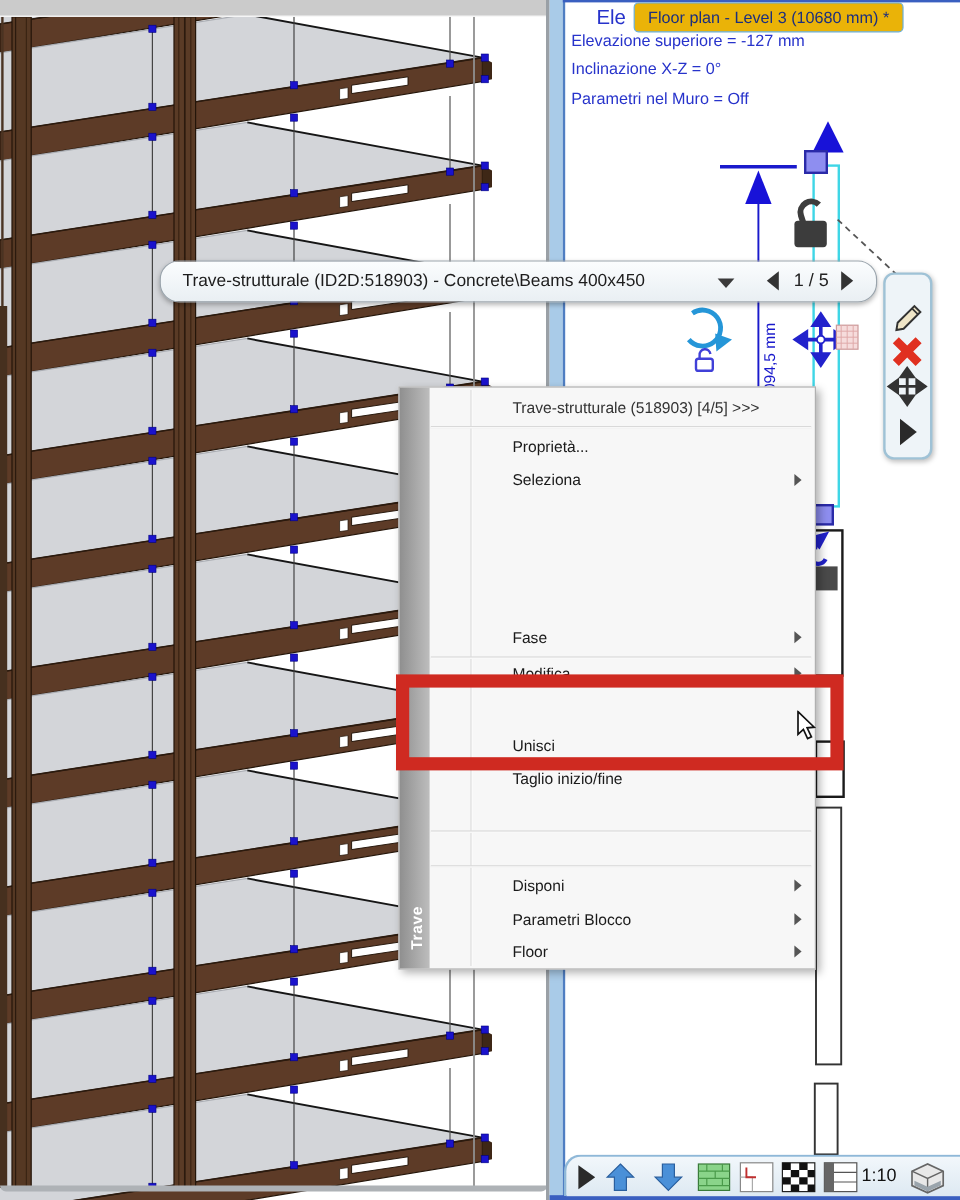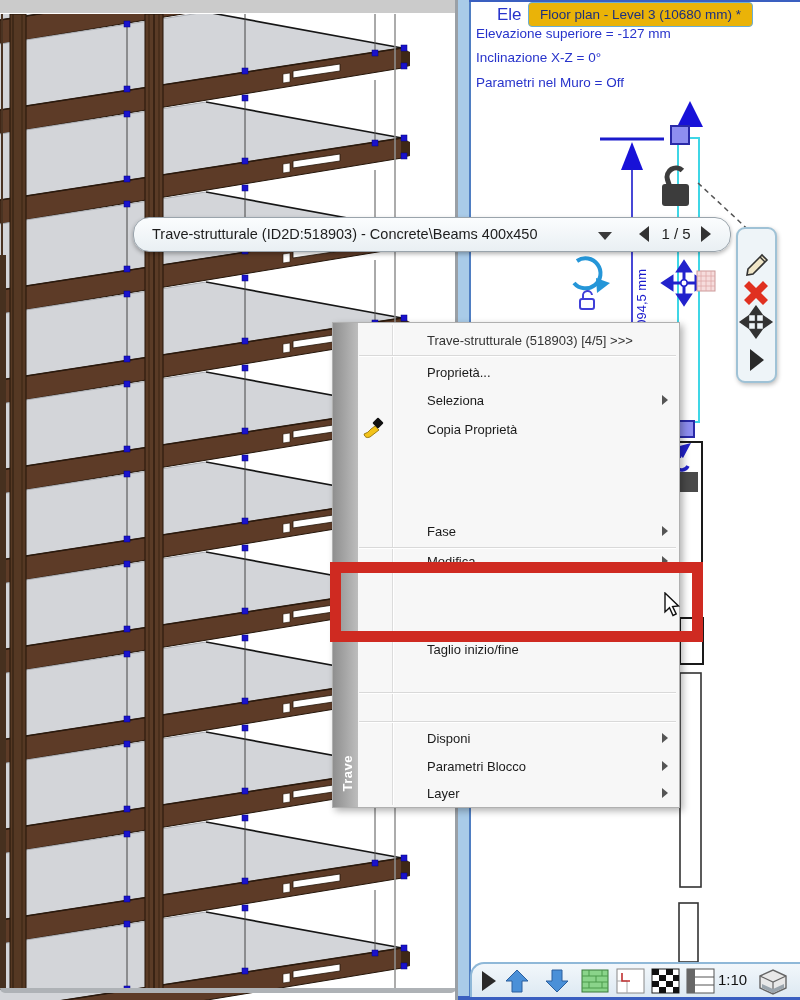--- a/index.html
+++ b/index.html
@@ -407,53 +407,47 @@
     </div>
     <div class="msep" style="top:32px"></div>
 
     <div class="mrow" style="top:64px">
         <span class="t">Seleziona</span>
         <span class="sub"></span>
       </div>
     <div class="mrow" style="top:36px">
         <span class="t">Proprietà...</span>
       </div>
-    <div class="mrow" style="top:93px">
-      <span class="micon">
-          <svg width="24" height="24">
-        <rect x="12" y="2" width="8" height="8" rx="1" transform="rotate(45 16 6)" fill="#111"></rect>
-        <path d="M13,9 L17,13 L8,20 Q3,22 2,17 Q6,16 9,12 Z" fill="#f2c21a" stroke="#8a6a00" stroke-width="0.8"></path>
-      </svg>
-        </span>
-      <span class="t">Copia Proprietà</span>
-    </div>
     <div class="mrow" style="top:195px">
         <span class="t">Fase</span>
         <span class="sub"></span>
       </div>
     <div class="msep" style="top:224px"></div>
     <div class="mrow" style="top:225px">
         <span class="t">Modifica</span>
         <span class="sub"></span>
+      </div>
+    <div class="mrow" style="top:285px">
+        <span class="t">Unisci</span>
       </div>
     <div class="mrow" style="top:313px">
         <span class="t">Taglio inizio/fine</span>
       </div>
     <div class="msep" style="top:369px"></div>
     <div class="msep" style="top:398px"></div>
     <div class="mrow" style="top:430px">
         <span class="t">Parametri Blocco</span>
         <span class="sub"></span>
       </div>
     <div class="mrow" style="top:402px">
         <span class="t">Disponi</span>
         <span class="sub"></span>
       </div>
     <div class="mrow" style="top:457px">
-        <span class="t">Layer</span>
+        <span class="t">Floor</span>
         <span class="sub"></span>
       </div>
   </div>
 
   <div class="abs" id="redrect"></div>
 
   <div class="abs" id="btb">
     <svg width="330" height="33">
       <polygon points="10,7 10,27 24,17" fill="#2a2a2a"></polygon>
       <g>

